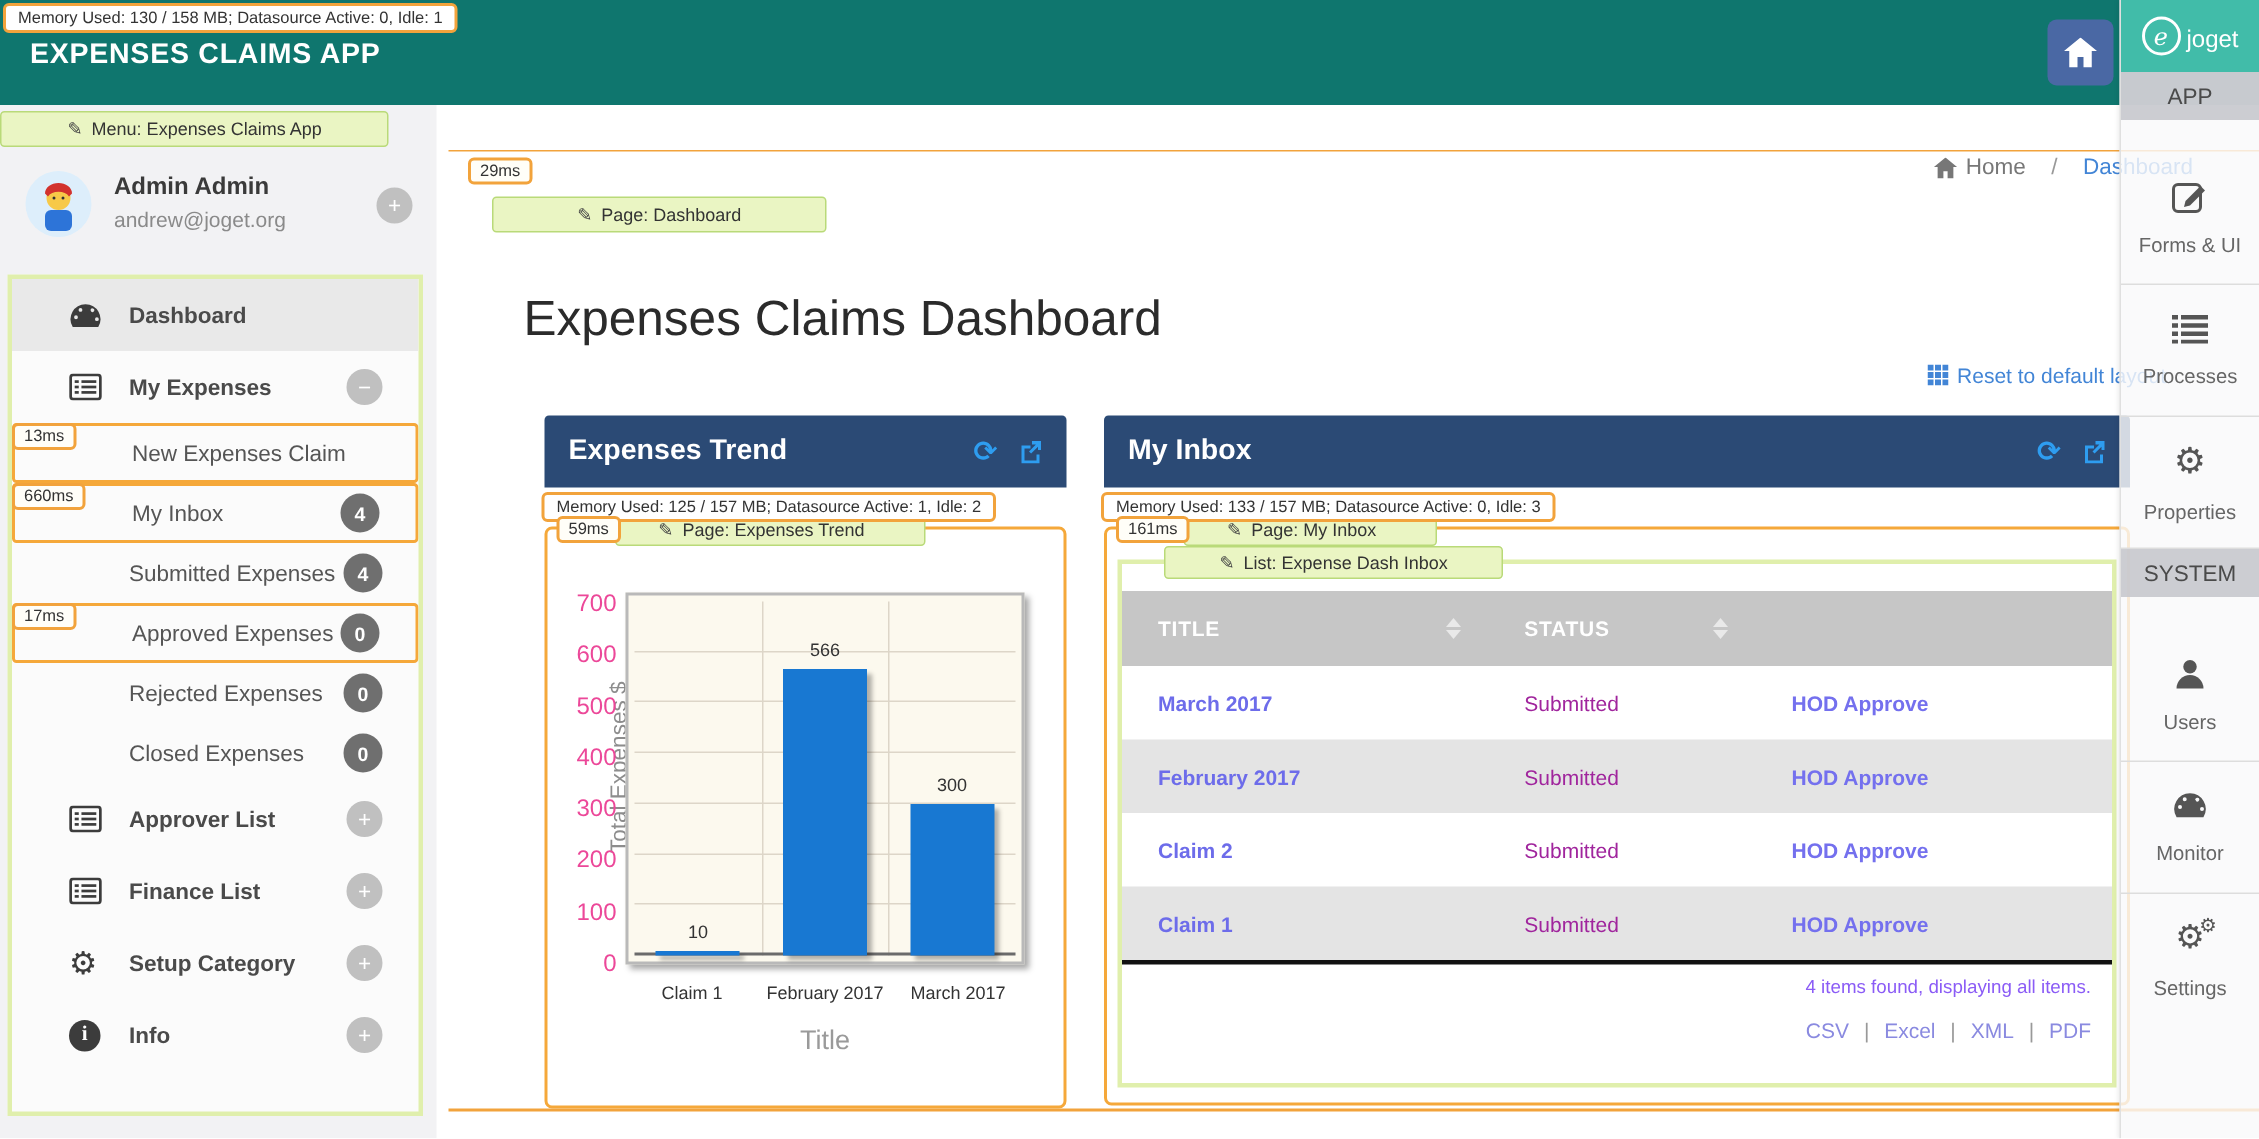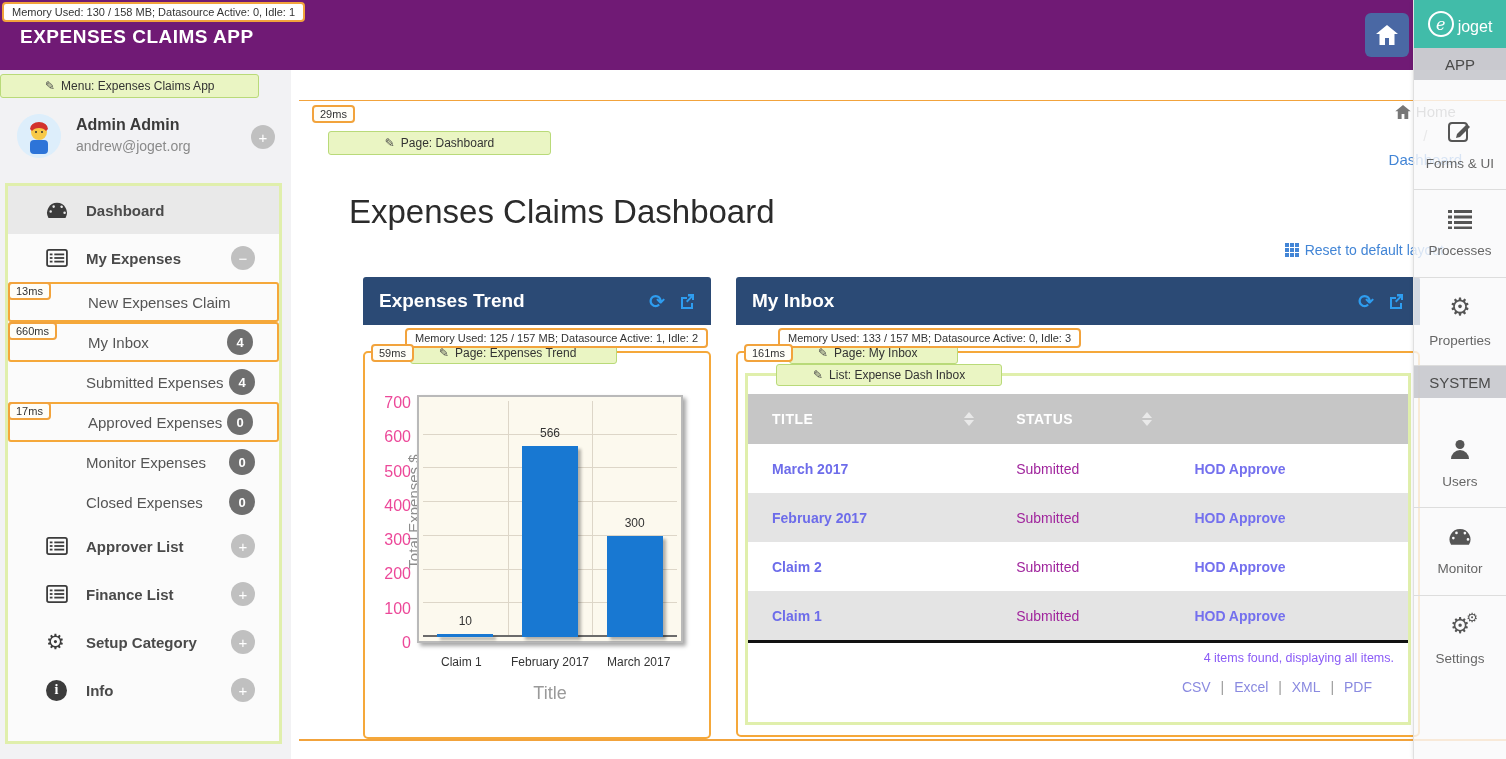--- a/index.html
+++ b/index.html
@@ -1,20 +1,20 @@
 <!DOCTYPE html>
 <html><head>
 <meta charset="utf-8">
 <style>
   * { margin:0; padding:0; box-sizing:border-box; }
   body { font-family:"Liberation Sans", sans-serif; background:#fff; }
   .screen { position:relative; width:1506px; height:759px; overflow:hidden; background:#fff; }
 
   
-  .app-header { position:absolute; top:0; left:0; right:0; height:70px; background:#701a75; z-index:5; }
+  .app-header { position:absolute; top:0; left:0; right:0; height:70px; background:#0f766e; z-index:5; }
   .app-title { position:absolute; left:20px; top:26px; color:#fff; font-size:19px; font-weight:bold; letter-spacing:.5px; }
   .home-btn { position:absolute; right:97px; top:13px; width:44px; height:44px; background:#4a68a4; border-radius:6px;
               display:flex; align-items:center; justify-content:center; cursor:pointer; }
 
   
   .mem-tag { position:absolute; background:#fff; border:2px solid #f2a33c; border-radius:4px; padding:2px 8px;
              font-size:11px; color:#333; white-space:nowrap; z-index:20;text-align:right; }
   .ms-chip { position:absolute; background:#fffef8; border:2px solid #f2a33c; border-radius:4px; padding:1px 6px;
              font-size:11px; color:#333; z-index:21; }
   .green-tag { background:#eaf5c3; border:1px solid #b9da79; border-radius:3px; padding:4px 24px; font-size:12px;
@@ -46,40 +46,40 @@
                       color:#fff; font-size:13px; font-weight:bold; display:flex; align-items:center; justify-content:center; }
   .menu-item .toggle { position:absolute; right:24px; }
   .menu-item.outlined { border:2px solid #f5a83a; border-radius:3px; }
   .menu-item .ms-chip { left:-2px; top:-2px; }
 
   
   .main-content { position:absolute; top:70px; left:291px; right:0; bottom:0; background:#fff; }
   .content-frame { position:absolute; top:30px; left:8px; right:0px; height:641px; border-top:1px solid #f2a33c;
                    border-bottom:2px solid #f2a33c; pointer-events:none; }
   .content-ms { top:35px; left:21px; }
-  .breadcrumb { position:absolute; top:33px; right:44px; font-size:15px; color:#777; display:flex; gap:7px; align-items:center;flex-direction:column; }
+  .breadcrumb { position:absolute; top:33px; right:44px; font-size:15px; color:#777; display:flex; gap:17px; align-items:center; }
   .breadcrumb .crumb-home { color:#777; cursor:pointer; display:flex; align-items:center; gap:5px; }
   .breadcrumb .crumb-sep { color:#999; }
   .breadcrumb .crumb-current { color:#4285d6; }
   .page-tag-dashboard { position:absolute; top:61px; left:37px; width:223px; justify-content:center; }
   .page-title { position:absolute; top:107px; left:58px; font-size:33px; color:#2b2b2b; font-weight:400;margin-top:16px; }
   .reset-link { position:absolute; top:172px; right:62px; font-size:14px; color:#4285d6; cursor:pointer;
                 display:flex; align-items:center; gap:6px; }
 
   
   .panel { position:absolute; top:207px; }
   .panel-trend { left:72px; width:348px; }
   .panel-inbox { left:445px; width:684px; }
   .panel-header { height:48px; background:#2b4a75; border-radius:3px 3px 0 0; display:flex; align-items:center;
                   padding:0 16px; }
   .panel-title { color:#fff; font-size:19px; font-weight:bold; flex:1; }
   .panel-icons { display:flex; gap:14px; align-items:center; }
   .refresh-icon { color:#2e9df0; font-size:19px; font-weight:bold; cursor:pointer; font-family:"DejaVu Sans", sans-serif; }
   .panel-memtag { position:relative; height:26px; }
-  .panel-memtag .mem-tag { top:3px; left:-2px;margin-left:44px; }
+  .panel-memtag .mem-tag { top:3px; left:-2px; }
   .panel-bodybox { position:relative; border:2px solid #f5a83a; border-radius:5px; background:#fff; }
   .panel-trend .panel-bodybox { height:388px; }
   .panel-inbox .panel-bodybox { height:386px; }
   .pagetag-row { position:absolute; top:-11px; left:6px; display:flex; align-items:center; }
   .pagetag-row .ms-chip { position:relative; left:0; top:0; margin-right:-4px; z-index:22; }
   .pagetag-row .green-tag { padding:3px 40px 3px 28px; }
 
   
   .chart-wrap { position:absolute; left:50%; transform:translateX(-50%); top:42px; width:312px; height:320px; }
   .chart-box { position:absolute; left:36px; top:0; width:266px; height:248px; background:#fcf9ee;
@@ -110,21 +110,21 @@
                        border-bottom:6px solid #e9e9e9; }
   .sort-icon .tri-down { width:0; height:0; border-left:5px solid transparent; border-right:5px solid transparent;
                          border-top:6px solid #e9e9e9; }
   .inbox-table td { height:49px; padding-left:24px; font-size:14px; }
   .inbox-table tr.alt td { background:#e4e4e4; }
   .cell-title { color:#6d6cea; font-weight:bold; cursor:pointer; }
   .cell-status { color:#a0259d; }
   .cell-action { color:#7470ee; font-weight:bold; cursor:pointer; }
   .table-endbar { border-top:3px solid #111; margin:0; }
   .list-footer { text-align:right; font-size:12.5px; color:#8b5cf6; padding:8px 14px 0 0; }
-  .export-row { text-align:right; font-size:14px; padding:14px 30px 0 0; color:#999; }
+  .export-row { text-align:right; font-size:14px; padding:14px 8px 0 0; color:#999; }
   .export-row a { color:#8a8ae0; text-decoration:none; cursor:pointer; margin:0 6px; }
 
   
   .right-sidebar { position:absolute; top:0; right:0; width:93px; bottom:0; background:rgba(249,249,250,.82);
                    border-left:1px solid #e0e0e0; z-index:30; box-shadow:-1px 0 3px rgba(0,0,0,.08); }
   .joget-logo { height:48px; background:#41bca9; display:flex; align-items:center; justify-content:center; gap:4px;
                 cursor:pointer; }
   .logo-circle { width:26px; height:26px; border:2px solid #fff; border-radius:50%; color:#fff; font-size:16px;
                  font-style:italic; display:flex; align-items:center; justify-content:center; font-family:"DejaVu Serif", serif; }
   .logo-text { color:#fff; font-size:16px; margin-top:6px; }
@@ -214,21 +214,21 @@
         <div class="menu-item sub">
           <div class="mi-label">Submitted Expenses</div>
           <div class="badge">4</div>
         </div>
         <div class="menu-item sub outlined">
           <div class="ms-chip">17ms</div>
           <div class="mi-label">Approved Expenses</div>
           <div class="badge">0</div>
         </div>
         <div class="menu-item sub">
-          <div class="mi-label">Monitor Expenses</div>
+          <div class="mi-label">Rejected Expenses</div>
           <div class="badge">0</div>
         </div>
         <div class="menu-item sub">
           <div class="mi-label">Closed Expenses</div>
           <div class="badge">0</div>
         </div>
         <div class="menu-item">
           <div class="mi-icon">
             <svg width="22" height="18" viewBox="0 0 24 20">
               <rect x="1" y="1" width="22" height="18" rx="2" fill="none" stroke="#3c3c3c" stroke-width="2"></rect>

